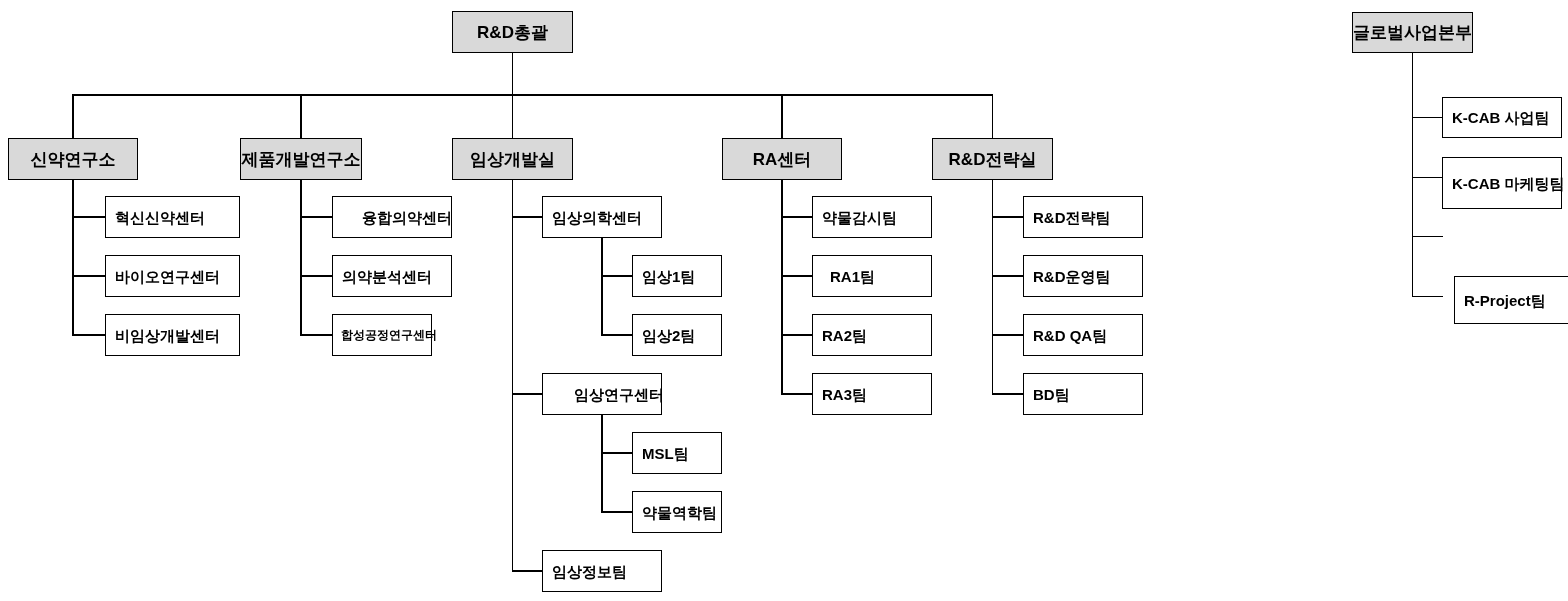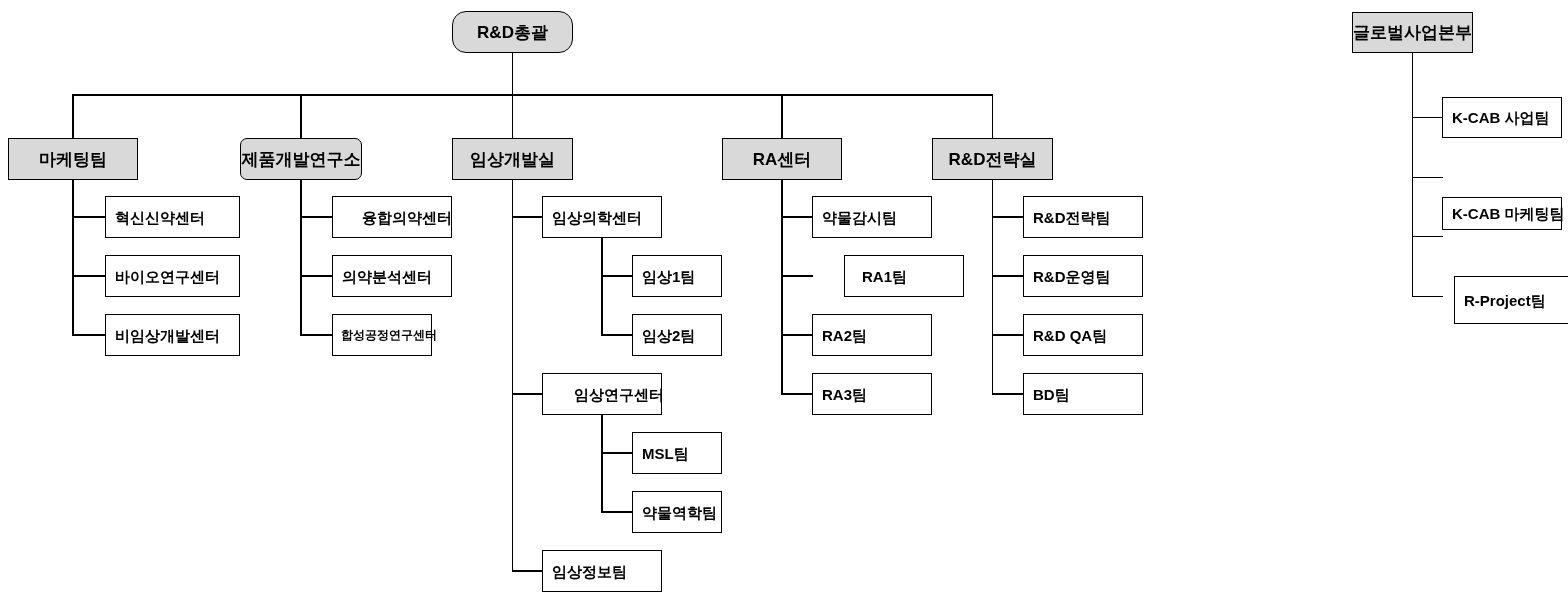--- a/index.html
+++ b/index.html
@@ -42,47 +42,47 @@
   }
   .cline {
     position: absolute;
     background: var(--line, #000000);
   }
 </style>
 </head>
 <body>
 
 <div class="stage" style="--bg: #ffffff; --fill: #d9d9d9; --leaf: #ffffff; --line: #000000; --text: #000000;">
-    <div class="node gray" style="left: 452px; top: 11px; width: 121px; height: 42px; border-radius: 14px;">
+    <div class="node gray" style="left: 452px; top: 11px; width: 121px; height: 42px;">
       <span>R&amp;D총괄</span>
     </div>
     <div class="cline" style="left: 511.75px; top: 53px; width: 1.5px; height: 42.75px;"></div>
     <div class="cline" style="left: 72.25px; top: 94.25px; width: 921px; height: 1.5px;"></div>
     <div class="cline" style="left: 72.25px; top: 95px; width: 1.5px; height: 43.75px;"></div>
     <div class="cline" style="left: 300.25px; top: 95px; width: 1.5px; height: 43.75px;"></div>
     <div class="cline" style="left: 511.75px; top: 95px; width: 1.5px; height: 43.75px;"></div>
     <div class="cline" style="left: 781.25px; top: 95px; width: 1.5px; height: 43.75px;"></div>
     <div class="cline" style="left: 991.75px; top: 95px; width: 1.5px; height: 43.75px;"></div>
     <div class="node gray" style="left: 8px; top: 138px; width: 130px; height: 42px;">
-      <span>마케팅팀</span>
+      <span>신약연구소</span>
     </div>
     <div class="cline" style="left: 72.25px; top: 180px; width: 1.5px; height: 155.75px;"></div>
     <div class="cline" style="left: 72.25px; top: 216.25px; width: 33.5px; height: 1.5px;"></div>
     <div class="cline" style="left: 72.25px; top: 275.25px; width: 33.5px; height: 1.5px;"></div>
     <div class="cline" style="left: 72.25px; top: 334.25px; width: 33.5px; height: 1.5px;"></div>
     <div class="node" style="left: 105px; top: 196px; width: 135px; height: 42px;">
       <span>혁신신약센터</span>
     </div>
     <div class="node" style="left: 105px; top: 255px; width: 135px; height: 42px;">
       <span>바이오연구센터</span>
     </div>
     <div class="node" style="left: 105px; top: 314px; width: 135px; height: 42px;">
       <span>비임상개발센터</span>
     </div>
-    <div class="node gray" style="left: 240px; top: 138px; width: 122px; height: 42px; border-radius: 7px;">
+    <div class="node gray" style="left: 240px; top: 138px; width: 122px; height: 42px;">
       <span>제품개발연구소</span>
     </div>
     <div class="cline" style="left: 300.25px; top: 180px; width: 1.5px; height: 155.75px;"></div>
     <div class="cline" style="left: 300.25px; top: 216.25px; width: 32.5px; height: 1.5px;"></div>
     <div class="cline" style="left: 300.25px; top: 275.25px; width: 32.5px; height: 1.5px;"></div>
     <div class="cline" style="left: 300.25px; top: 334.25px; width: 32.5px; height: 1.5px;"></div>
     <div class="node" style="left: 332px; top: 196px; width: 120px; height: 42px; padding-left: 29px;">
       <span>융합의약센터</span>
     </div>
     <div class="node" style="left: 332px; top: 255px; width: 120px; height: 42px;">
@@ -129,21 +129,21 @@
       <span>RA센터</span>
     </div>
     <div class="cline" style="left: 781.25px; top: 180px; width: 1.5px; height: 214.75px;"></div>
     <div class="cline" style="left: 781.25px; top: 216.25px; width: 31.5px; height: 1.5px;"></div>
     <div class="cline" style="left: 781.25px; top: 275.25px; width: 31.5px; height: 1.5px;"></div>
     <div class="cline" style="left: 781.25px; top: 334.25px; width: 31.5px; height: 1.5px;"></div>
     <div class="cline" style="left: 781.25px; top: 393.25px; width: 31.5px; height: 1.5px;"></div>
     <div class="node" style="left: 812px; top: 196px; width: 120px; height: 42px;">
       <span>약물감시팀</span>
     </div>
-    <div class="node" style="left: 844px; top: 255px; width: 120px; height: 42px; padding-left: 17px;">
+    <div class="node" style="left: 812px; top: 255px; width: 120px; height: 42px; padding-left: 17px;">
       <span>RA1팀</span>
     </div>
     <div class="node" style="left: 812px; top: 314px; width: 120px; height: 42px;">
       <span>RA2팀</span>
     </div>
     <div class="node" style="left: 812px; top: 373px; width: 120px; height: 42px;">
       <span>RA3팀</span>
     </div>
     <div class="node gray" style="left: 932px; top: 138px; width: 121px; height: 42px;">
       <span>R&amp;D전략실</span>
@@ -169,19 +169,19 @@
       <span>글로벌사업본부</span>
     </div>
     <div class="cline" style="left: 1411.75px; top: 53px; width: 1.5px; height: 244.25px;"></div>
     <div class="cline" style="left: 1411.75px; top: 116.75px; width: 31px; height: 1.5px;"></div>
     <div class="cline" style="left: 1411.75px; top: 176.75px; width: 31px; height: 1.5px;"></div>
     <div class="cline" style="left: 1411.75px; top: 235.75px; width: 31px; height: 1.5px;"></div>
     <div class="cline" style="left: 1411.75px; top: 295.75px; width: 31px; height: 1.5px;"></div>
     <div class="node" style="left: 1442px; top: 97px; width: 120px; height: 41px;">
       <span>K-CAB 사업팀</span>
     </div>
-    <div class="node" style="left: 1442px; top: 157px; width: 120px; height: 33px; margin-top: 40px;">
+    <div class="node" style="left: 1442px; top: 157px; width: 120px; height: 52px;">
       <span>K-CAB 마케팅팀</span>
     </div>
     <div class="node" style="left: 1454px; top: 276px; width: 120px; height: 48px;">
       <span>R-Project팀</span>
     </div>
   </div>
 
 </body></html>

